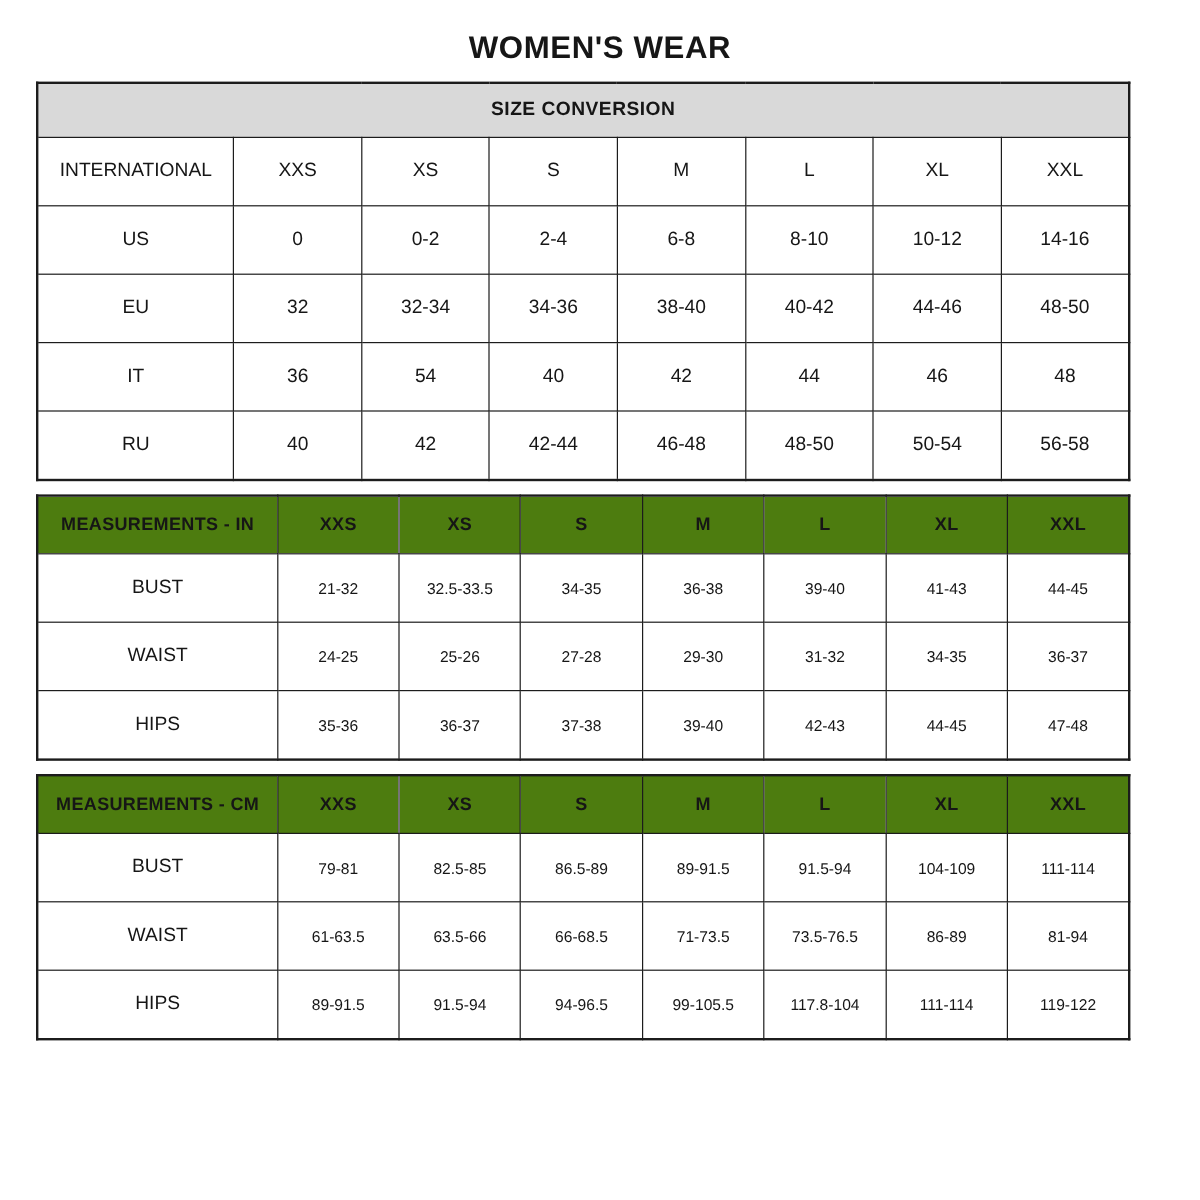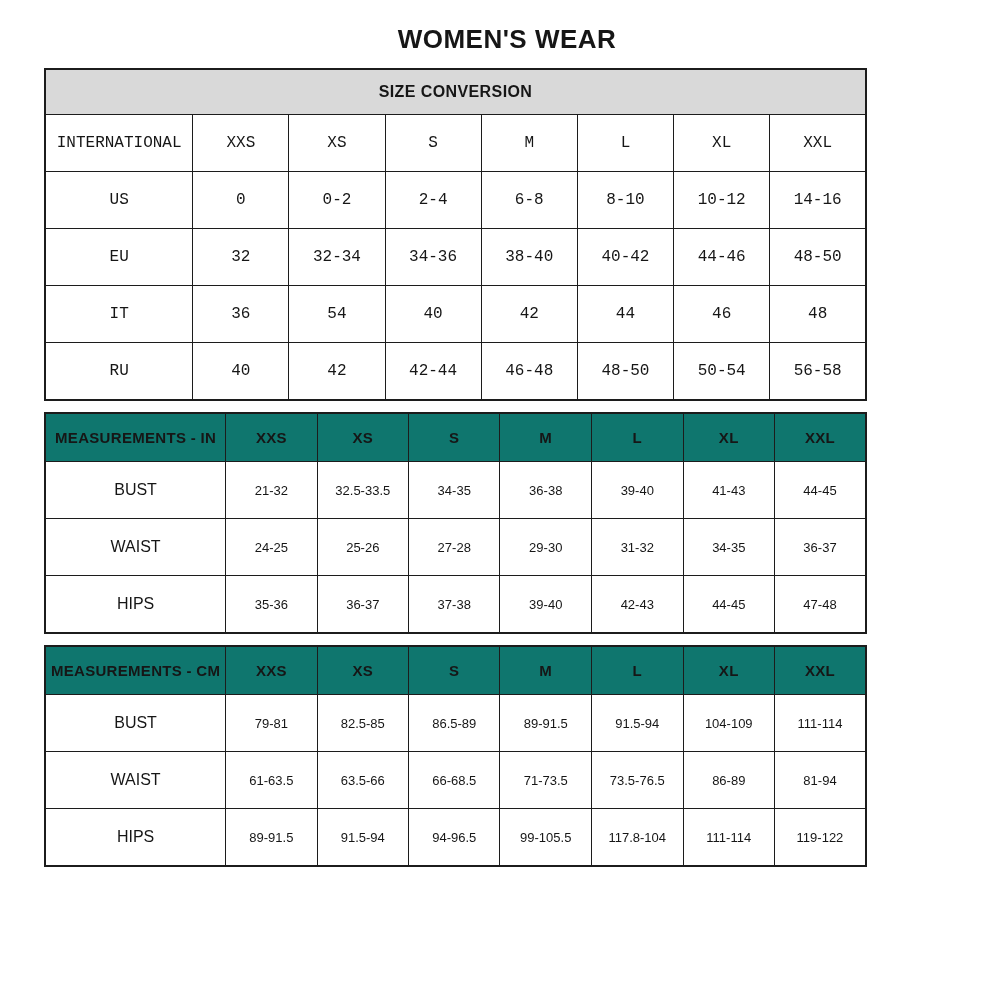--- a/index.html
+++ b/index.html
@@ -2,56 +2,56 @@
 <html><head>
 <meta charset="utf-8">
 <style>
   html, body { margin: 0; padding: 0; background: #ffffff; }
   body {
     width: 1000px; height: 1000px;
     font-family: "Liberation Sans", sans-serif;
     color: #161616;
     -webkit-font-smoothing: antialiased;
   }
-  .page { padding: 10px 30px 0 44px; }
+  .page { padding: 10px 30px 0 30px; }
   .page-title {
     text-align: center;
     font-size: 26px;
     font-weight: bold;
     letter-spacing: 0.5px;
     margin: 14px 0 13px 0;
   }
   table {
     border-collapse: collapse;
     table-layout: fixed;
-    width: 823px;
+    width: 912px;
     border: 2px solid #1c1c1c;
     margin: 0 0 11px 0;
   }
   td, th {
     border: 1px solid #1c1c1c;
     text-align: center;
     vertical-align: middle;
     padding: 0 2px;
     overflow: hidden;
   }
   
   .conv .tbl-title {
     height: 44px;
     background: #d9d9d9;
     font-size: 16px;
     font-weight: bold;
     letter-spacing: 0.4px;
   }
-  .conv td { height: 56px; font-size: 16px; font-family: Liberation Mono, monospace; }
+  .conv td { height: 56px; font-size: 16px; }
   .conv .row-label { font-size: 16px; }
   
   .meas .hdr td {
     height: 47px;
-    background: #0f766e;
+    background: #4d7c0f;
     font-weight: bold;
     font-size: 15px;
     letter-spacing: 0.3px;
   }
   .meas td { height: 56px; font-size: 13px; }
   .meas .row-label { font-size: 16px; }
 </style>
 </head>
 <body>
 

